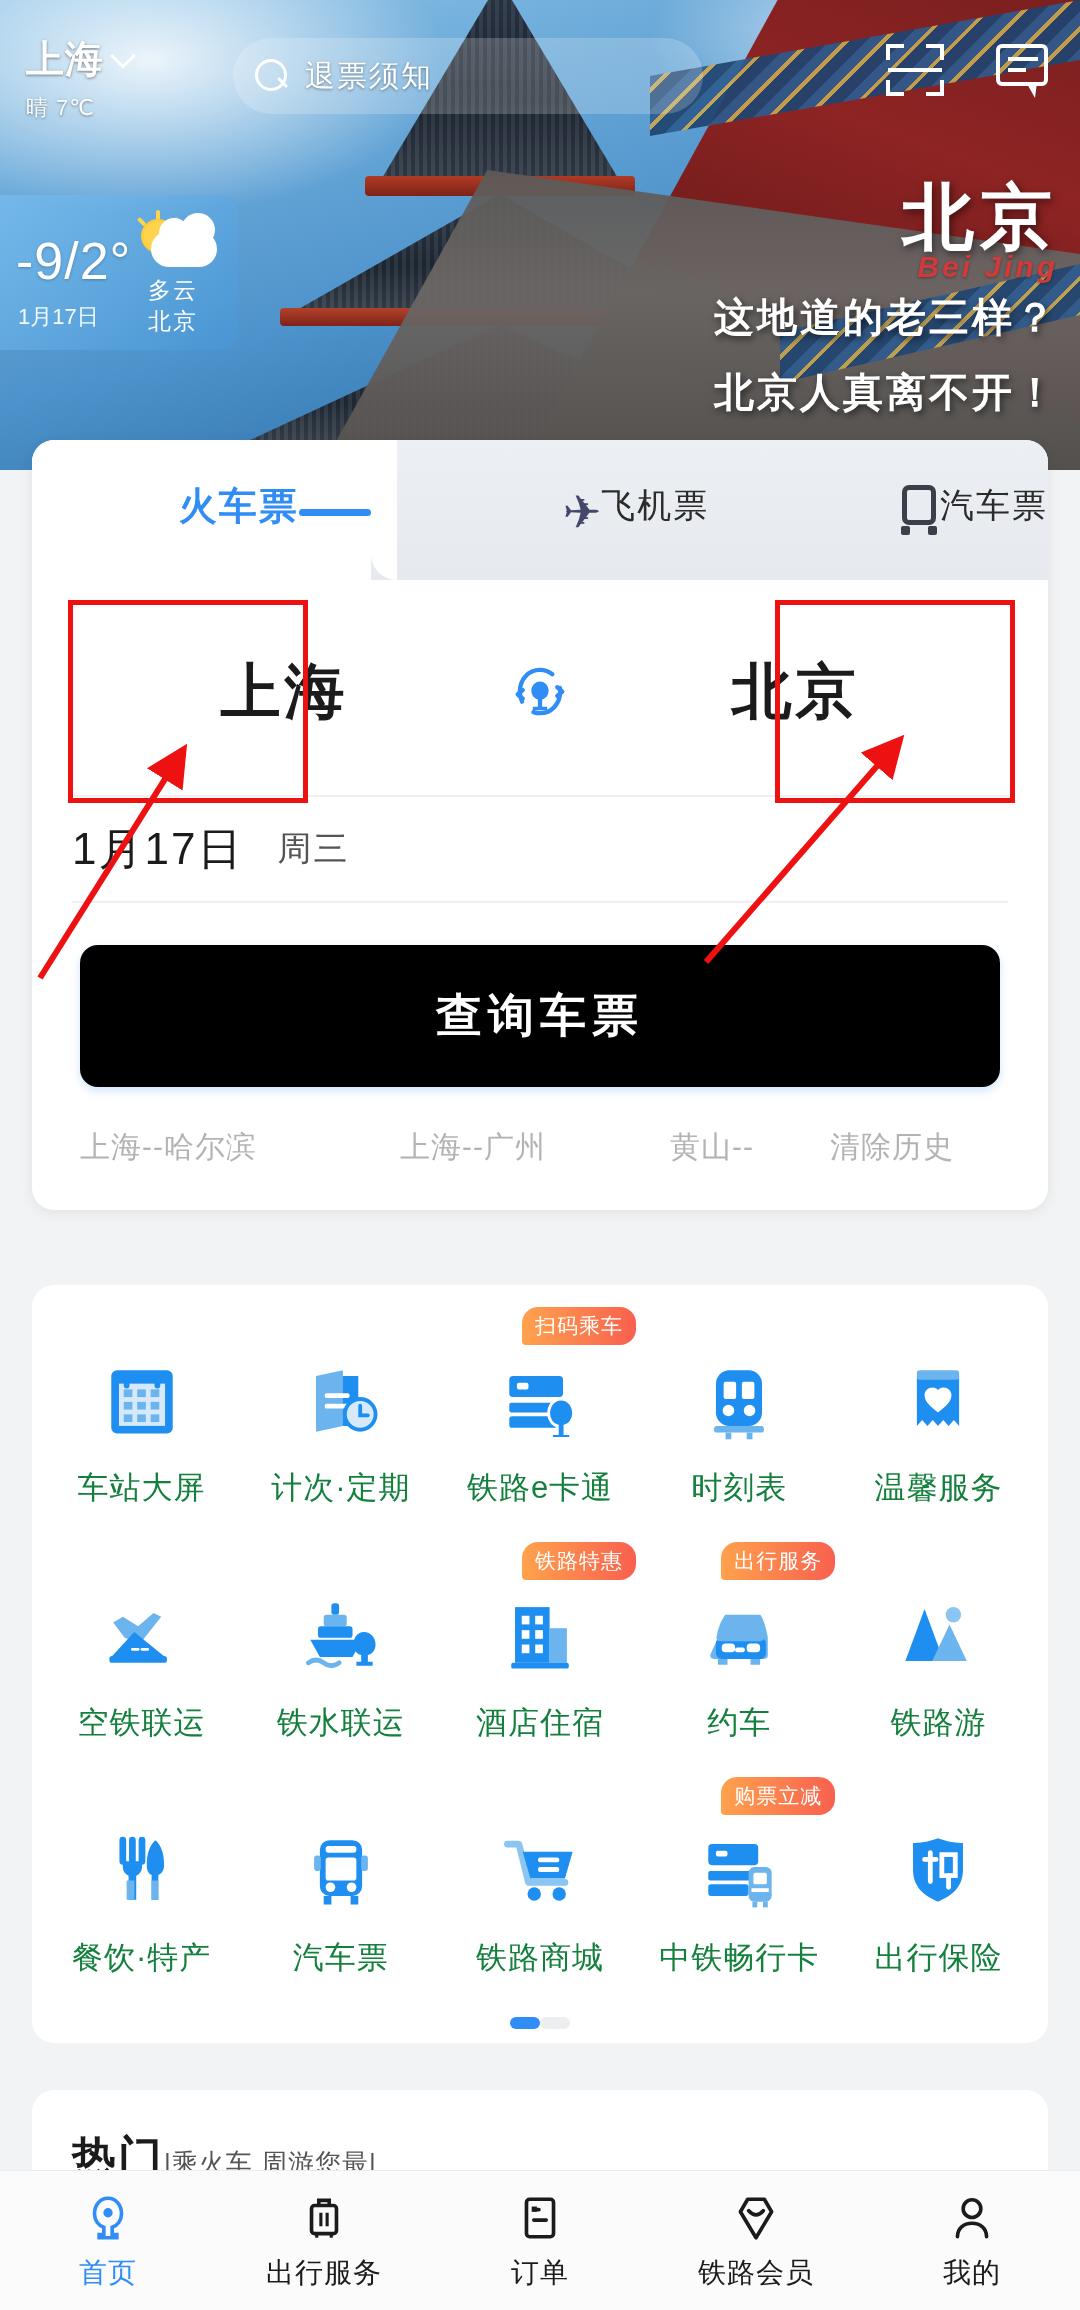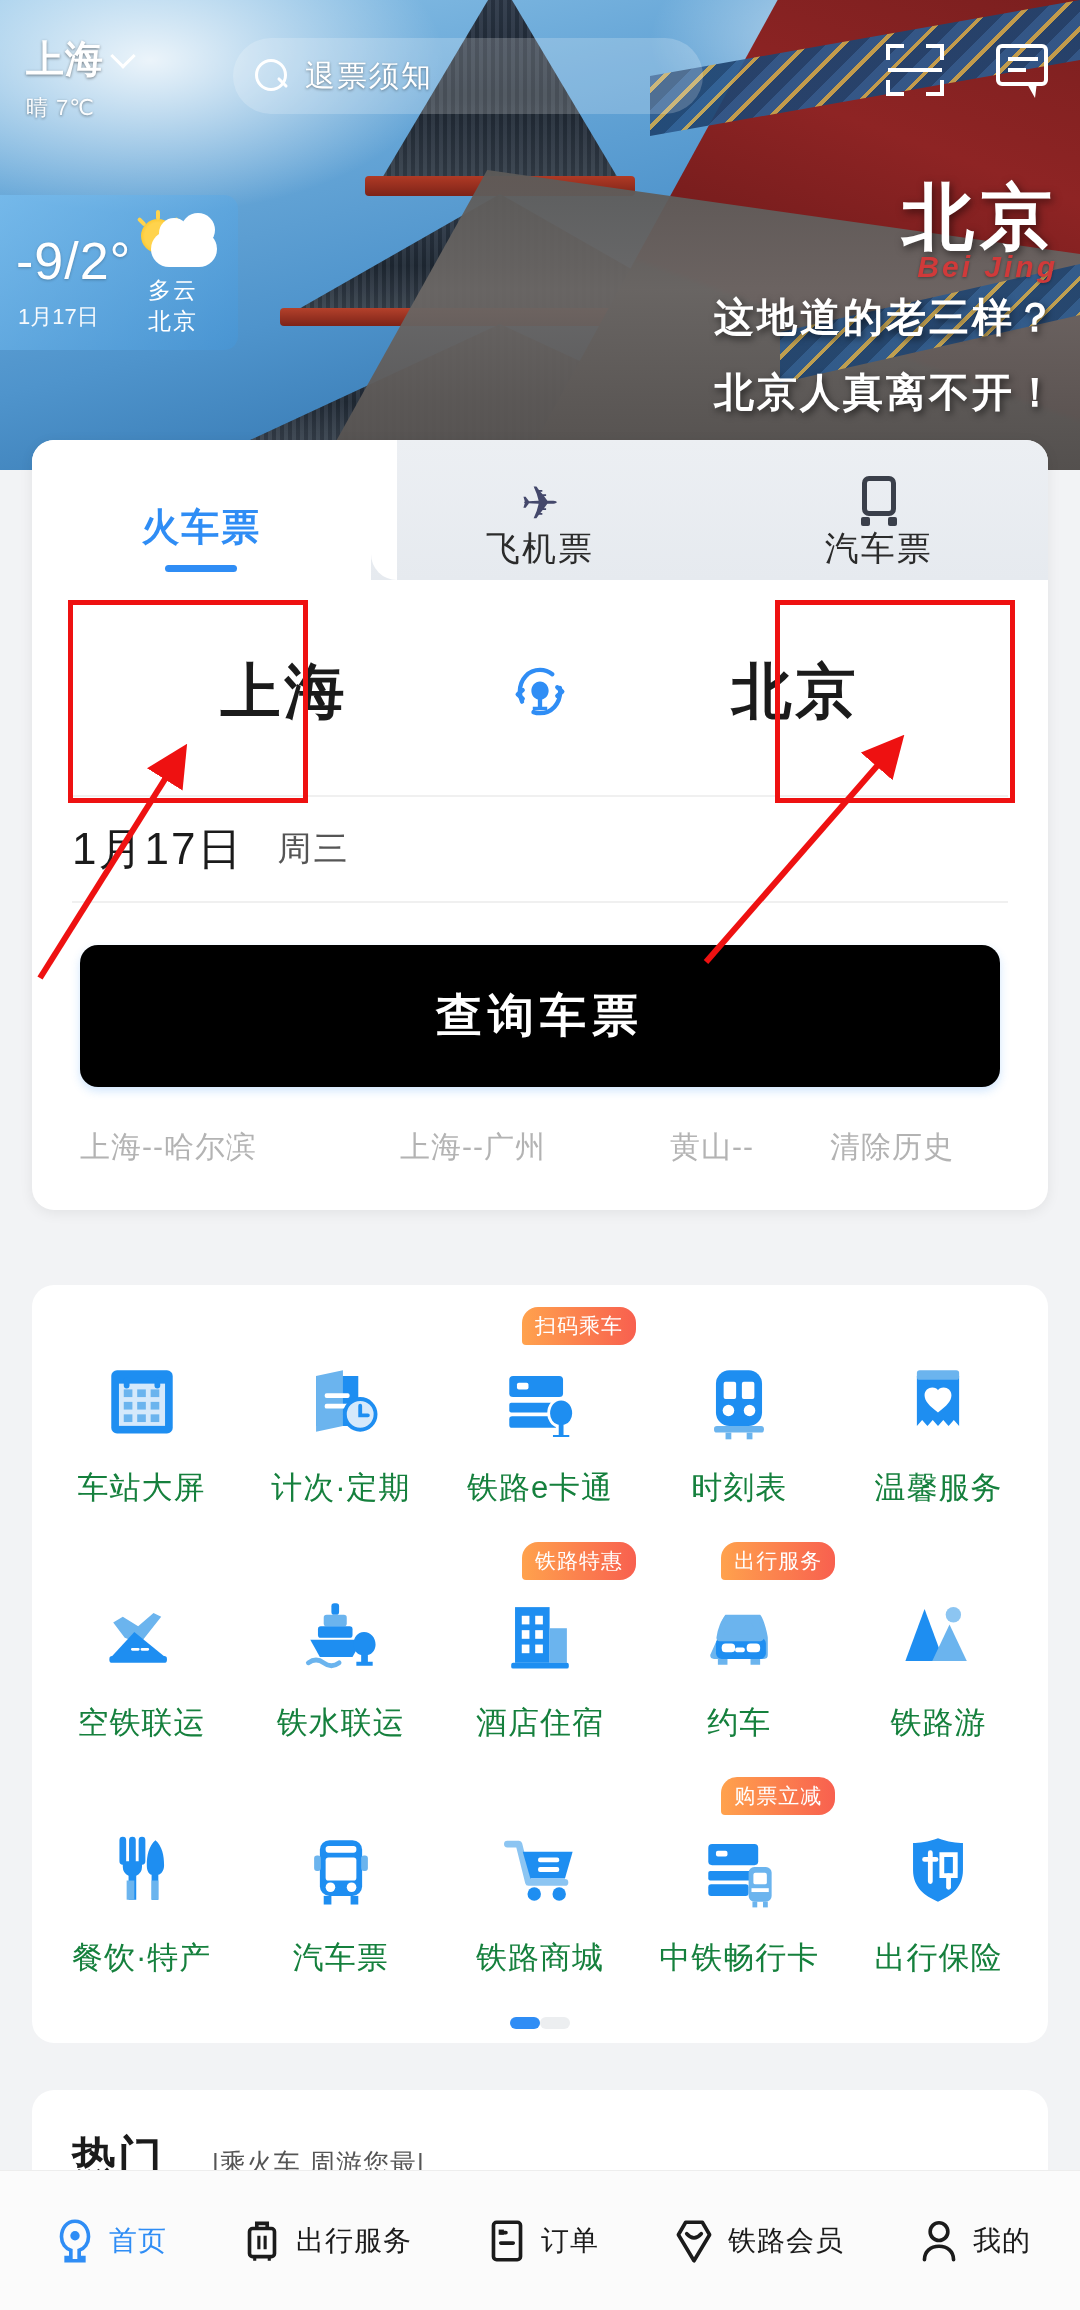--- a/index.html
+++ b/index.html
@@ -123,21 +123,21 @@
            text-shadow: 2px 3px 7px rgba(0,0,0,.6); }
   .bt-l2 { font-size: 40px; font-weight: 700; letter-spacing: 3px; margin-top: 20px;
            text-shadow: 2px 3px 7px rgba(0,0,0,.6); }
 
   
   .booking { position:absolute; left: 32px; top: 440px; width: 1016px; background:#fff;
              border-radius: 22px; z-index: 25; box-shadow: 0 3px 14px rgba(0,0,0,.07); }
   .tabs { position: relative; display:flex; height: 150px; }
   .tab-bg { position:absolute; left: 267px; right: 0; top: 0; height: 140px;
             background: linear-gradient(180deg,#eceff3,#e6eaef); border-radius: 22px 22px 0 0; }
-  .tab { position: relative; flex: 1; display:flex; flex-direction:column; align-items:center;
+  .tab { position: relative; flex: 1; display:flex; flex-direction:row; align-items:center;
          justify-content:flex-end; padding-bottom: 18px; }
   .tab.active { background:#fff; border-radius: 22px 0 0 0; z-index: 2; }
   .tab.active::after { content:""; position:absolute; right:-26px; top:0; width:26px; height:140px;
     background:#fff; border-radius: 0 0 0 26px; }
   .tab-ico { height: 58px; display:flex; align-items:flex-end; justify-content:center; }
   .tab-label { font-size: 34px; color:#2b2b2b; letter-spacing: 2px; }
   .tab.active .tab-label { color: #2f8df5; font-weight: 700; font-size: 38px; }
   .tab-underline { width: 72px; height: 7px; border-radius: 4px; background:#2f8df5; margin-top: 12px; }
   .plane { font-size: 46px; color: #44486b; line-height: 1; }
   .bus-ico { width: 42px; height: 50px; position: relative; }
@@ -176,28 +176,28 @@
   .badge { position:absolute; top: -4px; left: 50%; transform: translateX(-18px);
            background: linear-gradient(90deg,#ffa24d,#f8604f); color:#fff; font-size: 21px;
            padding: 5px 13px; border-radius: 16px 16px 16px 4px; white-space: nowrap; letter-spacing:1px; }
   .dots { position:absolute; left:0; right:0; bottom: 14px; display:flex; justify-content:center; gap: 0; }
   .dot { width: 30px; height: 12px; border-radius: 6px; background:#eceef0; }
   .dot.on { background:#2f8df5; }
 
   
   .hot-card { position:absolute; left: 32px; top: 2090px; width: 1016px; height: 120px;
               background:#fff; border-radius: 22px; overflow: hidden; }
-  .hot-inner { position:absolute; left: 40px; top: 38px; display:flex; align-items:baseline; gap: 48px; }
+  .hot-inner { position:absolute; left: 40px; top: 38px; display:flex; align-items:baseline; }
   .hot-title { font-size: 44px; font-weight: 700; color:#1b1b1b; letter-spacing: 2px; }
   .hot-sub { font-size: 26px; color:#555; letter-spacing: 1px; }
 
   
   .bottomnav { position:absolute; left:0; bottom:0; width:1080px; height: 140px; background:#fbfbfb;
                border-top:1px solid #ededed; display:flex; z-index: 40; }
-  .nav-item { flex:1; display:flex; flex-direction:row; align-items:center; justify-content:center; gap: 8px; }
+  .nav-item { flex:1; display:flex; flex-direction:column; align-items:center; justify-content:center; gap: 8px; }
   .nav-ico { height: 56px; display:flex; align-items:center; justify-content:center; }
   .nav-ico svg { width: 52px; height: 52px; }
   .nav-label { font-size: 28px; color:#1b1b1b; letter-spacing: 1px; }
   .nav-item.active .nav-label { color:#2f8df5; }
 
   
   .anno { position:absolute; border: 5px solid #ee1111; z-index: 60; pointer-events:none; }
   .anno-arrows { position:absolute; left:0; top:0; width:1080px; height:2310px; z-index: 59; pointer-events:none; }
 </style>
 </head>

